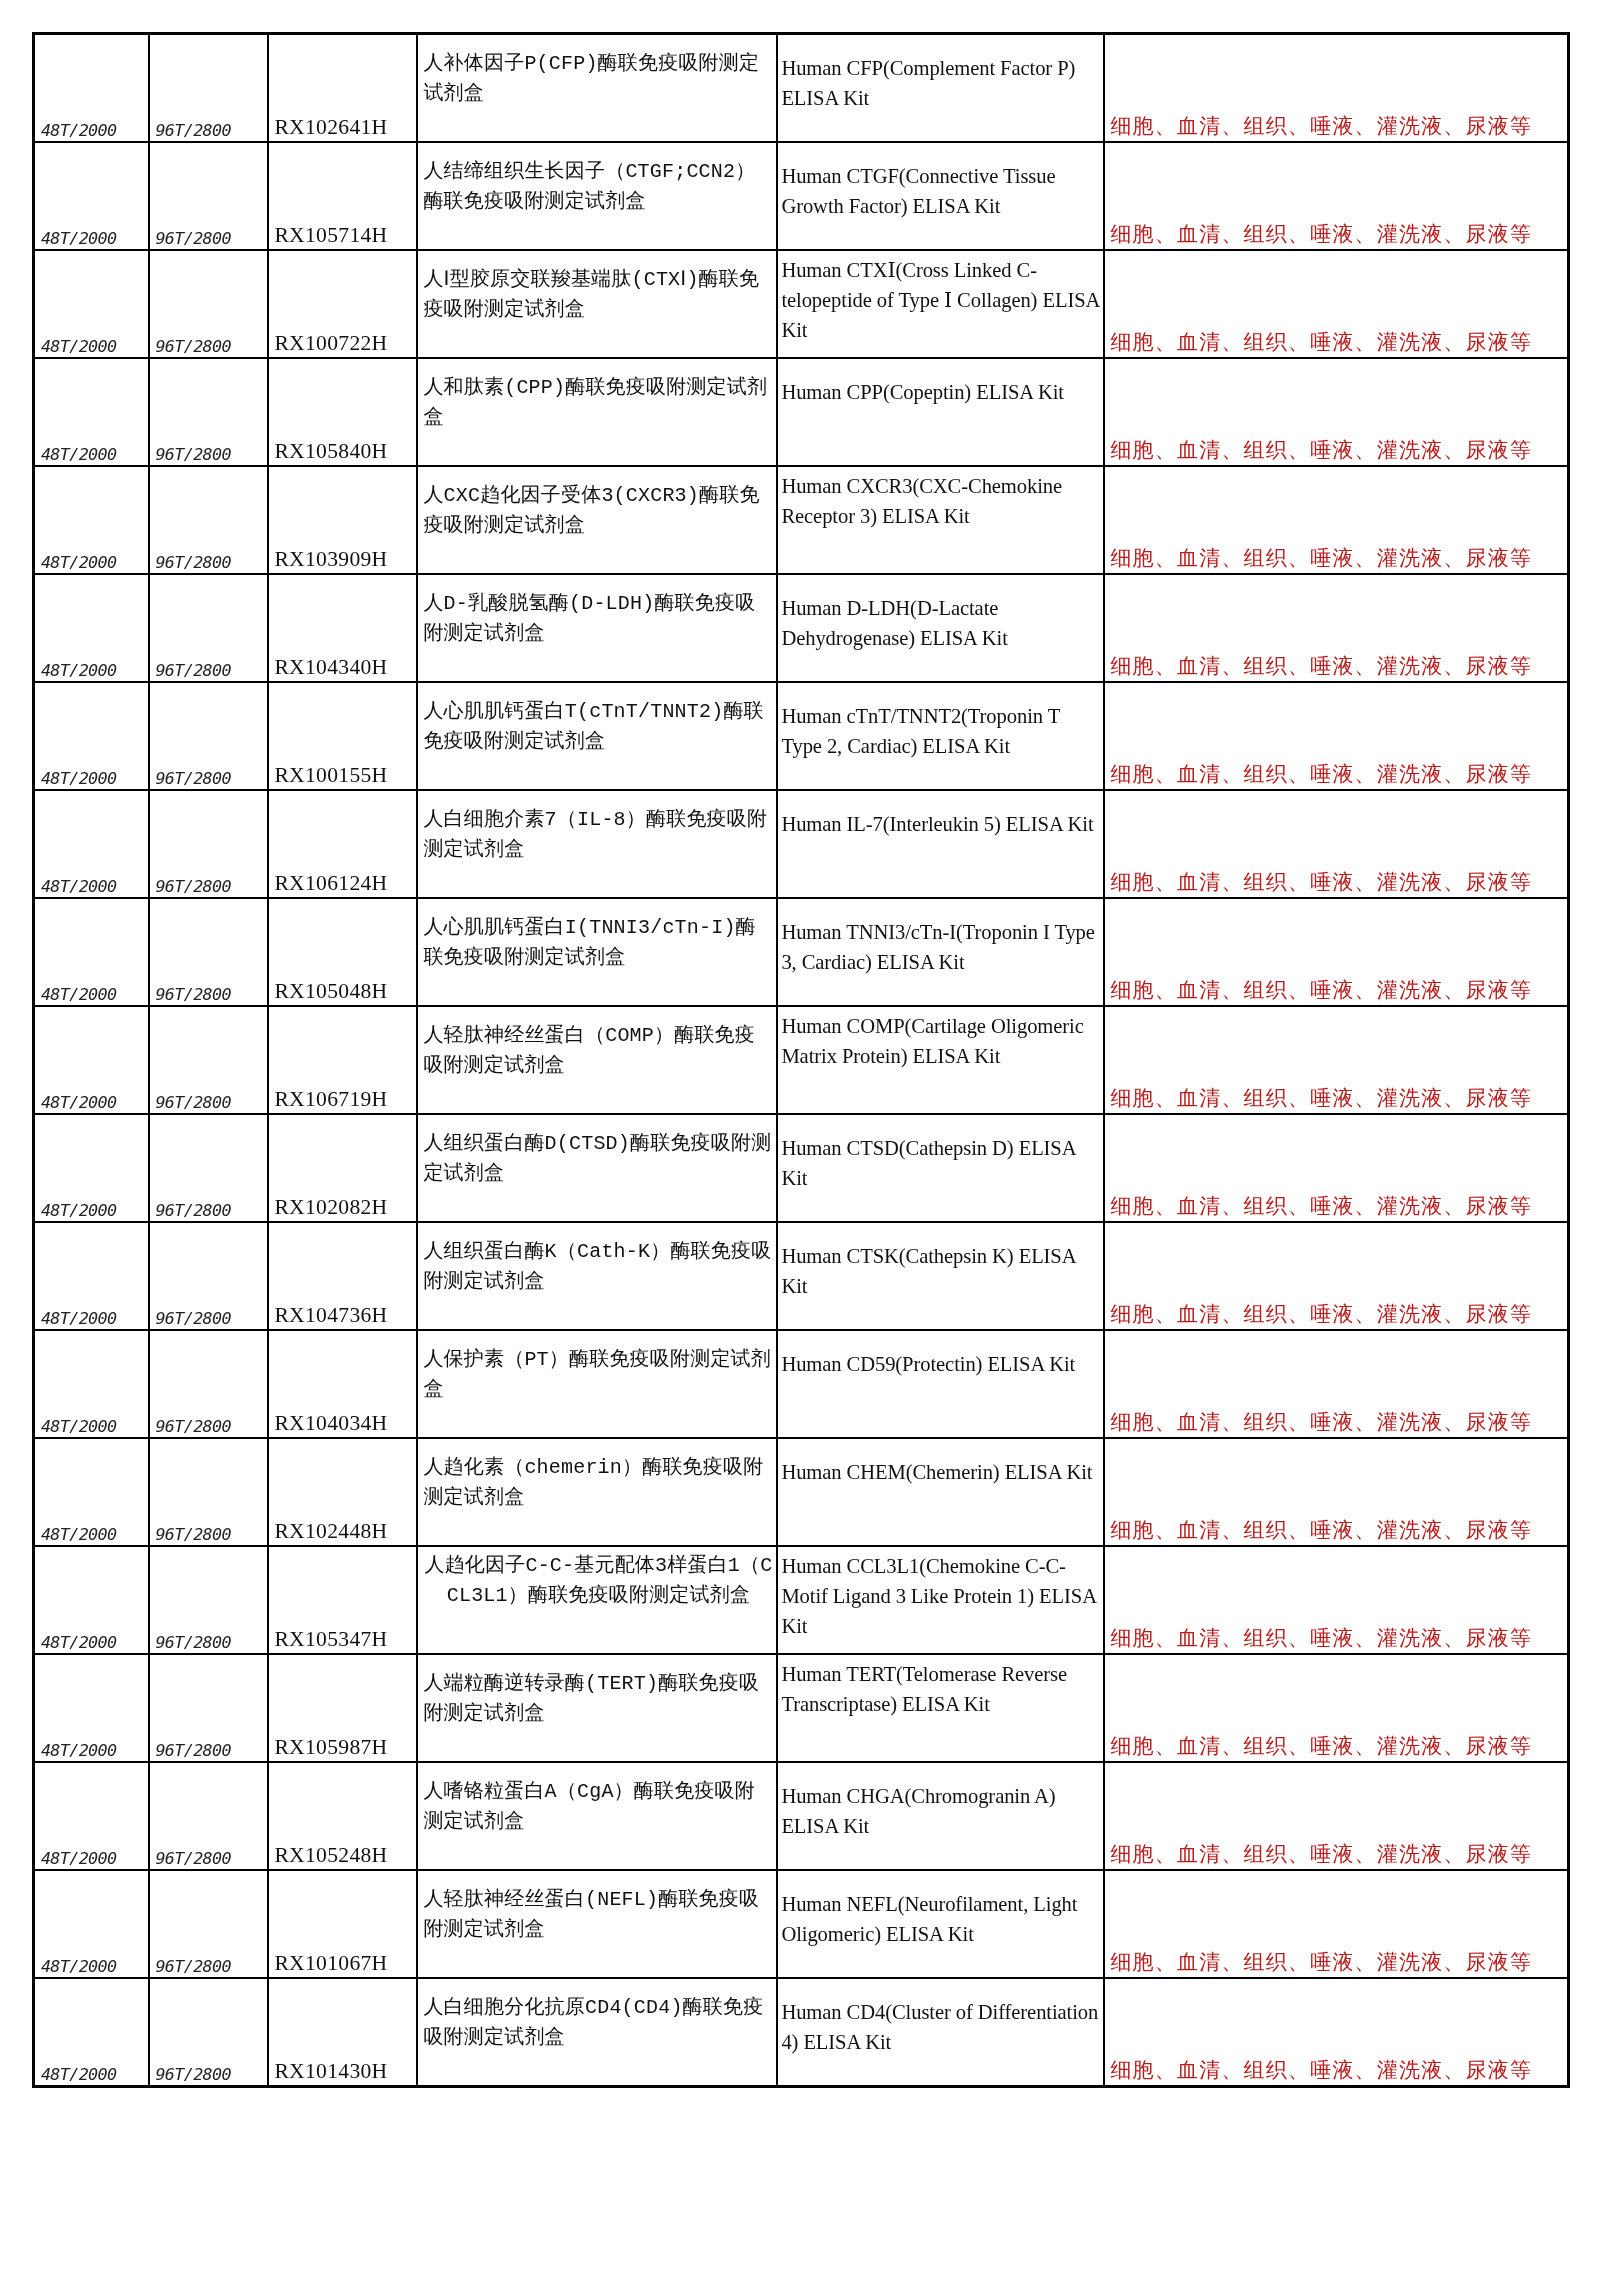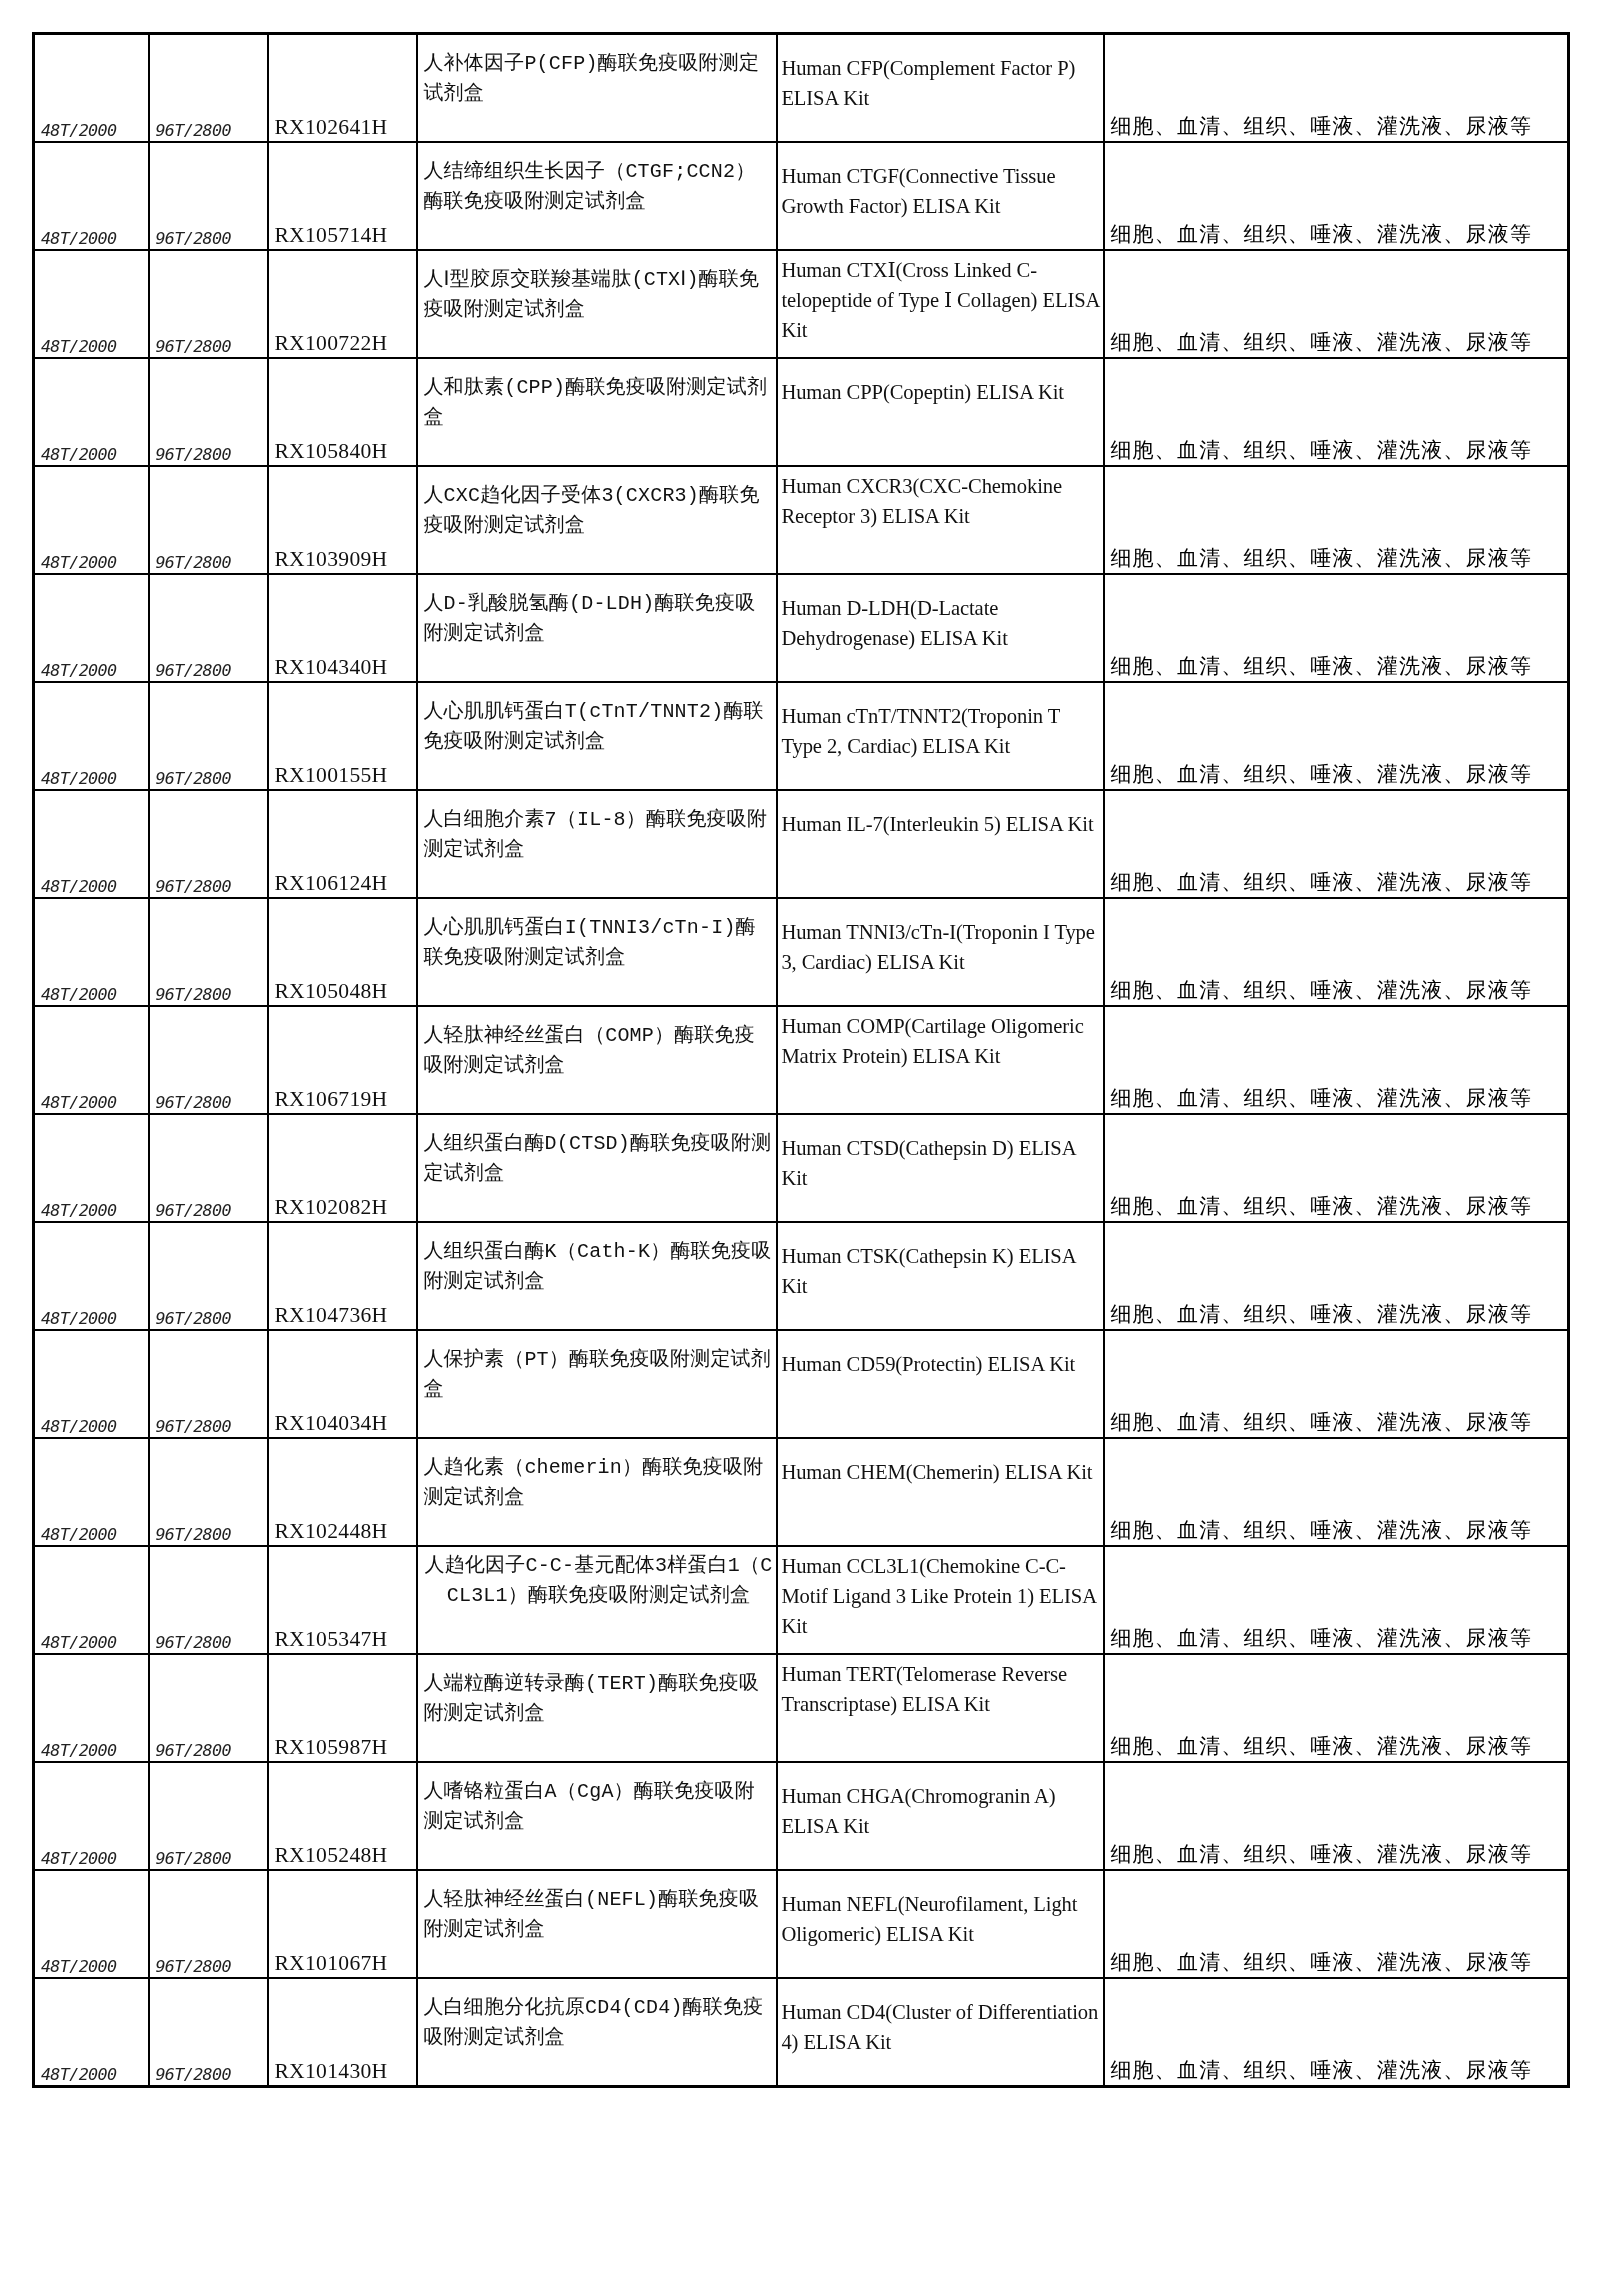--- a/index.html
+++ b/index.html
@@ -83,21 +83,21 @@
     }
     .en.three { top: 3.9px; }
     .smp {
       position: absolute;
       left: 5.9px;
       bottom: 1px;
       font-family: "DejaVu Sans", "Liberation Sans", sans-serif;
       font-size: 21px;
       letter-spacing: 1.2px;
       white-space: nowrap;
-      color: #000000;
+      color: #b91c1c;
     }
   </style>
 </head>
 <body>
 
 <table id="product-table">
   <colgroup>
     <col class="c-p48">
       <col class="c-p96">
       <col class="c-cat">

